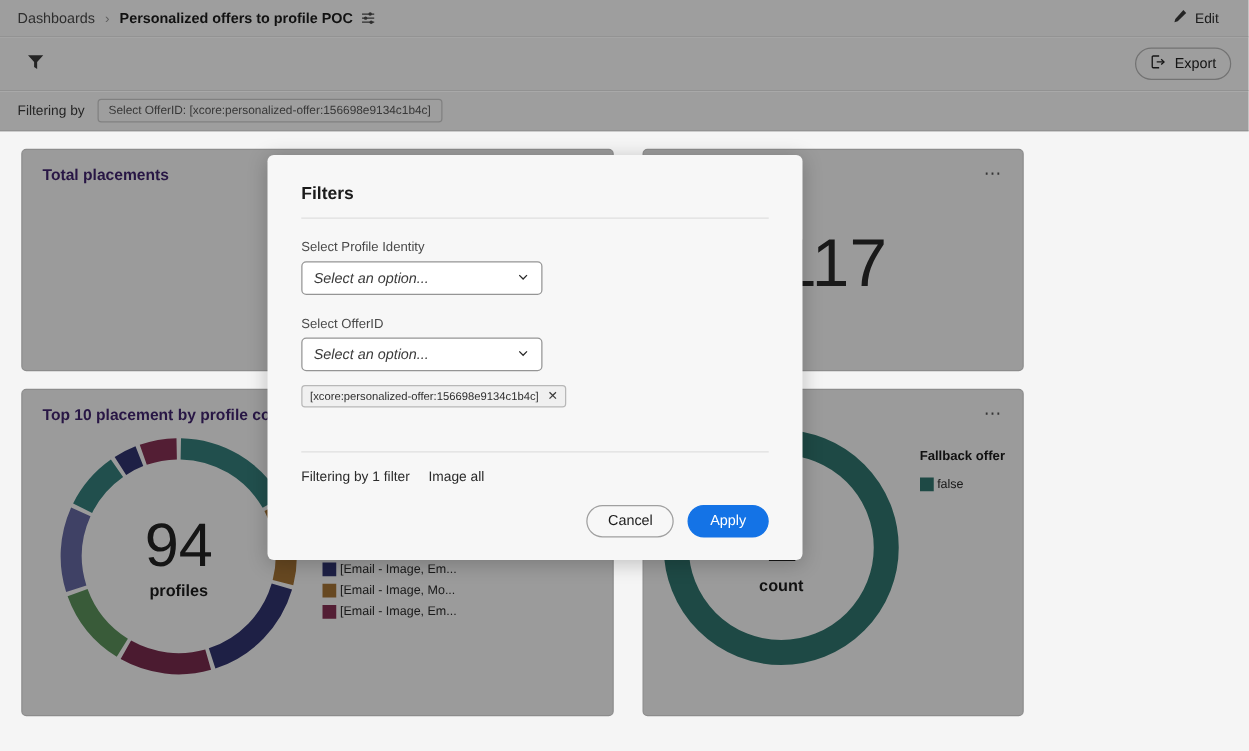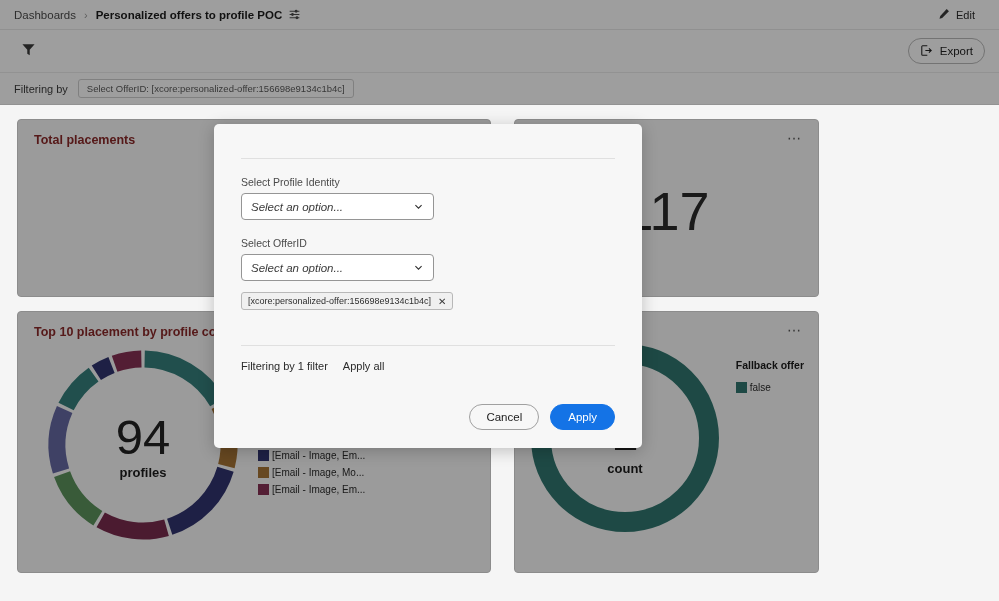--- a/index.html
+++ b/index.html
@@ -79,21 +79,21 @@
   .card {
     background: #fafafa;
     border: 1px solid #e2e2e2;
     border-radius: 4px;
     position: relative;
   }
   .card-head {
     display: flex; align-items: flex-start; justify-content: space-between;
     padding: 13px 16px 0 16px;
   }
-  .card-title { font-size: 12.5px; font-weight: 700; color: #b91c1c; white-space: nowrap; }
+  .card-title { font-size: 12.5px; font-weight: 700; color: #4c1d95; white-space: nowrap; }
   .dots {
     font-size: 14px; color: #555; letter-spacing: 1px; line-height: 10px;
     cursor: pointer; user-select: none;
   }
   .bignum-wrap {
     display: flex; align-items: center; justify-content: center;
     height: 128px;
   }
   .bignum { font-size: 54px; font-weight: 300; color: #2a2a2a; line-height: 1; }
 
@@ -333,20 +333,21 @@
               </div>
             </div>
           </div>
         </div>
       </div>
 
     </div>
   </div>
 
   <div id="modal">
+    <div class="modal-title">Filters</div>
     <div class="modal-rule"></div>
 
     <div class="field">
       <div class="field-label">Select Profile Identity</div>
       <div class="select">
         <span class="select-val">Select an option...</span>
         <span>
           <svg width="11" height="11" viewBox="0 0 16 16" fill="none" stroke="#2b2b2b" stroke-width="1.5">
             <polyline points="3.5,6 8,10.5 12.5,6"></polyline>
           </svg>
@@ -367,21 +368,21 @@
       <div class="chip-sel">
         <span class="chip-sel-txt">[xcore:personalized-offer:156698e9134c1b4c]</span>
         <span class="chip-x">✕</span>
       </div>
     </div>
 
     <div class="modal-rule2"></div>
 
     <div class="modal-status">
       <span class="status-txt">Filtering by 1 filter</span>
-      <button class="link-btn">Apply all</button>
+      <button class="link-btn">Image all</button>
     </div>
 
     <div class="modal-actions">
       <button class="btn-secondary">Cancel</button>
       <button class="btn-primary">Apply</button>
     </div>
   </div>
 
 </div>
 

